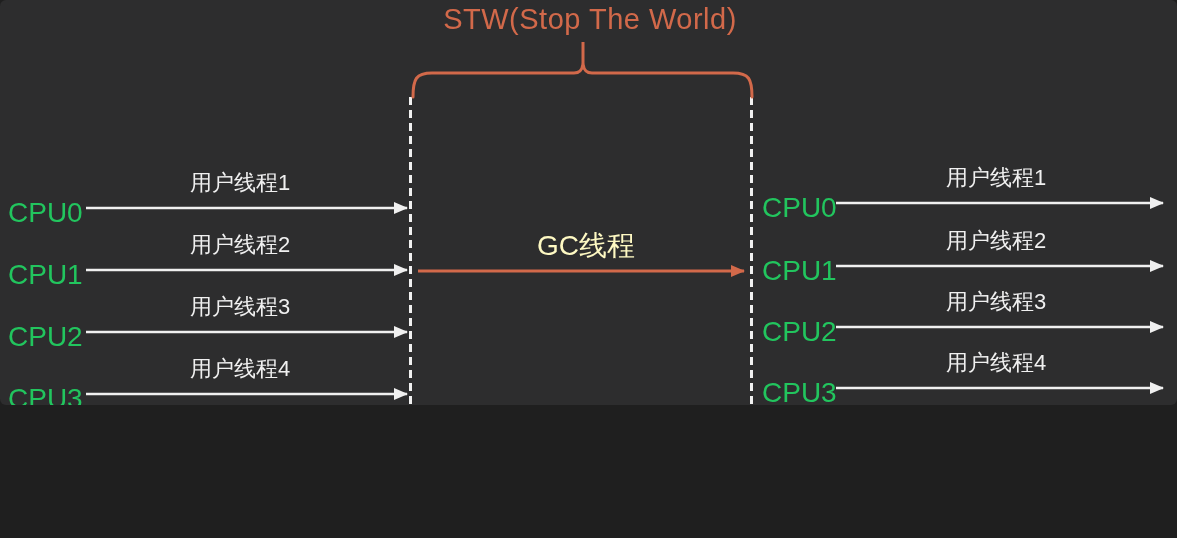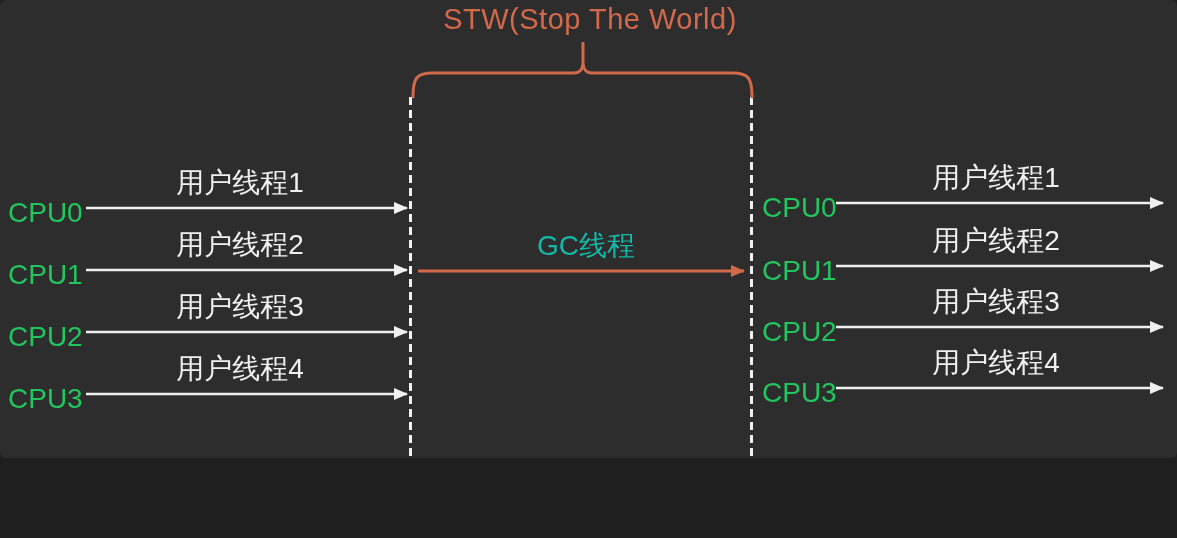--- a/index.html
+++ b/index.html
@@ -4,21 +4,21 @@
 <style>
   html, body {
     margin: 0;
     padding: 0;
     background: #1f1f1f;
     font-family: "Liberation Sans", "DejaVu Sans", sans-serif;
   }
   .stage {
     position: relative;
     width: 1177px;
-    height: 458px;
+    height: 405px;
     background: #2d2d2e;
     overflow: hidden;
     border-radius: 6px;
   }
   .abs { position: absolute; }
   .title {
     left: 380px;
     top: 1px;
     width: 420px;
     text-align: center;
@@ -31,30 +31,30 @@
   .cpu-label {
     color: #22c55e;
     font-size: 28px;
     line-height: 34px;
     white-space: nowrap;
   }
   .thread-label {
     width: 260px;
     text-align: center;
     color: #f0f0f0;
-    font-size: 28px;
+    font-size: 22px;
     line-height: 34px;
     white-space: nowrap;
   }
   .gc-label {
     left: 456px;
     top: 229px;
     width: 260px;
     text-align: center;
-    color: #14b8a6;
+    color: #fef9c3;
     font-size: 28px;
     line-height: 34px;
     white-space: nowrap;
   }
   svg.layer { position: absolute; left: 0; top: 0; }
 </style>
 </head>
 <body>
 
 <div class="stage">

